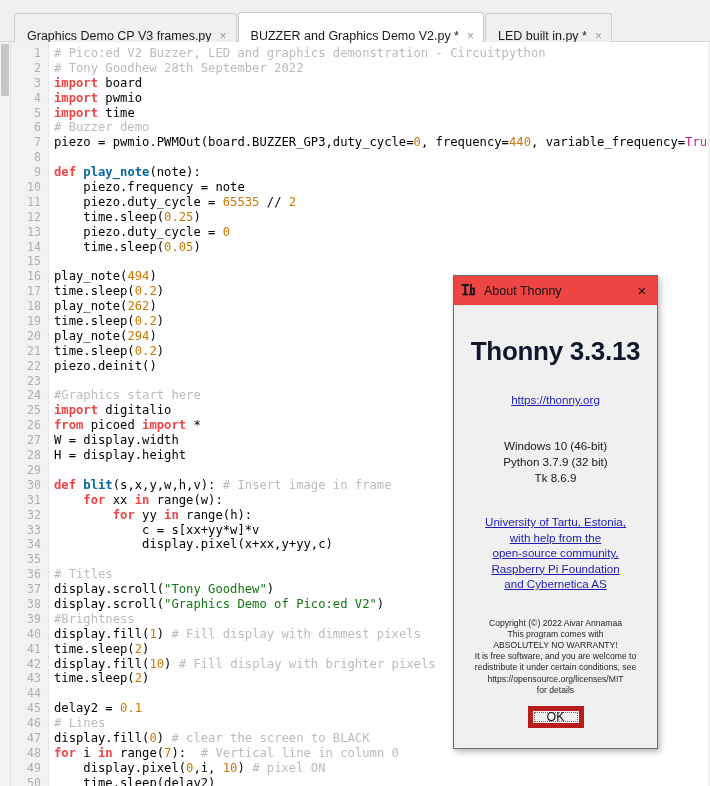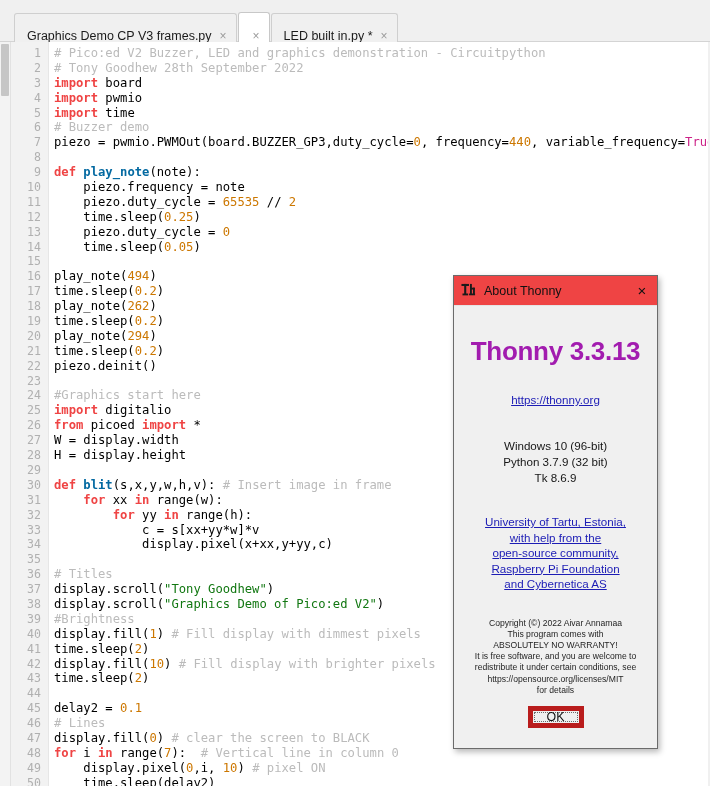--- a/index.html
+++ b/index.html
@@ -168,21 +168,21 @@
   .dlg-body {
     position: relative;
     height: 442px;
     background: #f0f0f0;
     text-align: center;
     padding-top: 12px;
   }
   .dlg-heading {
     font-size: 26px;
     font-weight: bold;
-    color: #a21caf;
+    color: #0f172a;
     letter-spacing: -0.3px;
     margin: 18px 0 0 0;
   }
   .dlg-url {
     margin-top: 26px;
     font-size: 11.6px;
     color: #1c1cb5;
     text-decoration: underline;
     cursor: default;
     display: inline-block;
@@ -246,20 +246,21 @@
 
 <div id="app">
 
   <div class="tabbar">
     <div class="tabstrip" id="tabstrip">
         <div class="tab">
           <span class="tab-label">Graphics Demo CP V3 frames.py</span>
           <span class="tab-close">×</span>
         </div>
         <div class="tab active">
+          <span class="tab-label">BUZZER and Graphics Demo V2.py *</span>
           <span class="tab-close">×</span>
         </div>
         <div class="tab">
           <span class="tab-label">LED built in.py *</span>
           <span class="tab-close">×</span>
         </div>
       </div>
   </div>
 
   <div class="editor">
@@ -290,21 +291,21 @@
       <div class="dlg-close">×</div>
     </div>
 
     <div class="dlg-body">
 
       <div class="dlg-heading">Thonny 3.3.13</div>
 
       <a class="dlg-url" href="#">https://thonny.org</a>
 
       <div class="dlg-versions" id="dlg-versions">
-          <div>Windows 10 (96-bit)</div>
+          <div>Windows 10 (46-bit)</div>
           <div>Python 3.7.9 (32 bit)</div>
           <div>Tk 8.6.9</div>
         </div>
 
       <div class="dlg-credits" id="dlg-credits">
           <span>University of Tartu, Estonia,</span>
           <span>with help from the</span>
           <span>open-source community,</span>
           <span>Raspberry Pi Foundation</span>
           <span>and Cybernetica AS</span>

